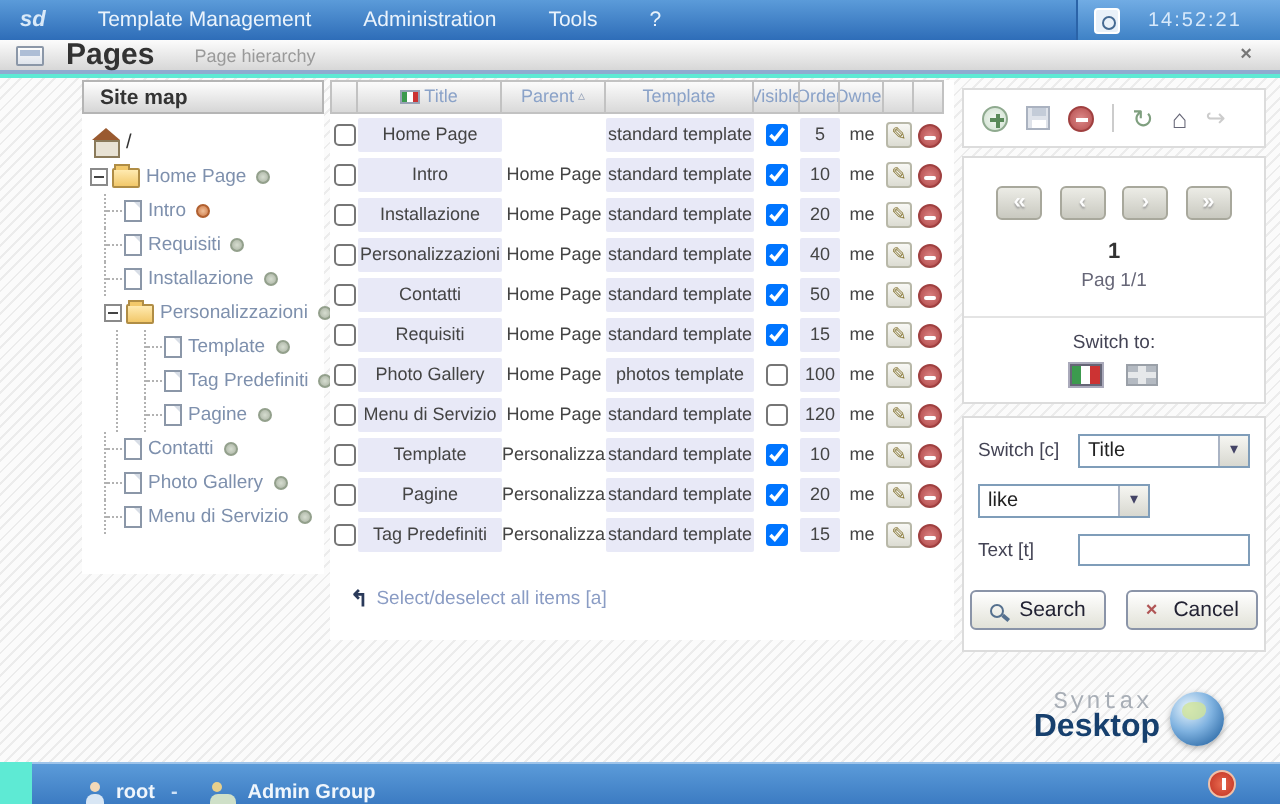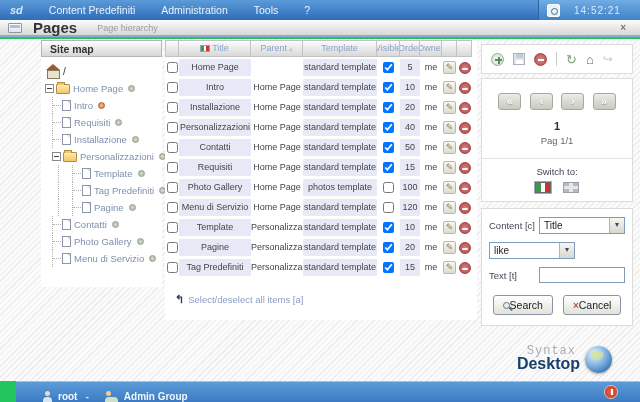--- a/index.html
+++ b/index.html
@@ -1,18 +1,18 @@
 <!DOCTYPE html>
 <html><head>
 <meta charset="utf-8">
 <style>
   *{box-sizing:border-box;margin:0;padding:0;}
   html,body{width:640px;height:402px;overflow:hidden;}
   body{font-family:"Liberation Sans",sans-serif;background:#fff;}
-  #app{position:relative;width:640px;height:402px;background:#22c55e;}
+  #app{position:relative;width:640px;height:402px;background:#5eead4;}
 
   
   .menubar{position:absolute;left:0;top:0;width:640px;height:20px;
     background:linear-gradient(#5b9bd9,#2e6db8);display:flex;align-items:center;}
   .logo{color:#d9e9f8;font-style:italic;font-weight:bold;font-size:11px;margin-left:10px;}
   .menu-item{color:#eaf3fc;font-size:10.5px;margin-left:26px;cursor:default;}
   .clockseg{position:absolute;right:0;top:0;width:102px;height:20px;
     background:linear-gradient(#71acе4,#3f82c6);background:linear-gradient(#71ace4,#3f82c6);
     border-left:1px solid #2a63a8;display:flex;align-items:center;}
   .clockicon{width:13px;height:13px;background:#e9f1f9;border:1px solid #fff;
@@ -133,21 +133,21 @@
   .frow{display:flex;align-items:center;margin-bottom:8px;}
   .flabel{flex:1;font-size:9.5px;color:#445;}
   .fakeselect{width:86px;height:17px;border:1px solid #7f9db9;background:#fff;
     font-size:10px;color:#222;padding:1px 16px 1px 4px;position:relative;line-height:13px;}
   .fakeselect::after{content:"▾";position:absolute;right:0;top:0;width:14px;height:15px;
     background:linear-gradient(#f6f6f2,#d8d8d0);border-left:1px solid #aab4c4;
     font-size:8px;color:#446;text-align:center;line-height:14px;}
   .ftext{width:86px;height:16px;border:1px solid #7f9db9;font-size:10px;padding:0 3px;
     font-family:"Liberation Sans",sans-serif;}
   .btnrow{display:flex;justify-content:center;gap:10px;margin-top:12px;}
-  .xpbtn{display:inline-flex;align-items:center;gap:0;border:1px solid #8a94a8;border-radius:3px;
+  .xpbtn{display:inline-flex;align-items:center;gap:8px;border:1px solid #8a94a8;border-radius:3px;
     background:linear-gradient(#ffffff,#e2e2d8);padding:3px 9px;font-size:10.5px;color:#223;cursor:default;}
   .mag{width:7px;height:7px;border:1.5px solid #55708e;border-radius:50%;position:relative;}
   .mag::after{content:"";position:absolute;left:5px;top:5px;width:4px;height:1.5px;
     background:#55708e;transform:rotate(40deg);}
   .cancelx{color:#b05555;font-weight:bold;font-size:10px;}
 
   
   .branding{position:absolute;right:36px;bottom:8px;text-align:right;}
   .brand-top{font-size:12px;color:#a8aeb6;letter-spacing:1px;margin-right:28px;font-family:Liberation Mono, monospace;}
   .brand-bottom{font-size:16px;font-weight:bold;color:#17406e;margin-top:-3px;margin-right:24px;}
@@ -177,21 +177,21 @@
   .cornerdot{position:absolute;right:5px;top:7px;width:8px;height:8px;border-radius:50%;
     background:radial-gradient(#f0b060,#d06820);}
 </style>
 </head>
 <body>
 
 <div id="app">
 
   <div class="menubar">
     <span class="logo">sd</span>
-    <span class="menu-item">Content Predefiniti</span>
+    <span class="menu-item">Template Management</span>
     <span class="menu-item">Administration</span>
     <span class="menu-item">Tools</span>
     <span class="menu-item">?</span>
     <div class="clockseg">
       <span class="clockicon"></span>
       <span class="clock">14:52:21</span>
     </div>
   </div>
 
   <div class="tabbar">
@@ -472,21 +472,21 @@
           <div class="switchlbl">Switch to:</div>
           <div class="flagrow">
             <span class="flag-it"></span>
             <span class="flag-uk"></span>
           </div>
         </div>
       </div>
 
       <div class="tbox formbox">
         <div class="frow">
-          <span class="flabel">Content [c]</span>
+          <span class="flabel">Switch [c]</span>
           <span class="fakeselect">Title</span>
         </div>
         <div class="frow">
           <span class="fakeselect">like</span>
         </div>
         <div class="frow">
           <span class="flabel">Text [t]</span>
           <input class="ftext" value="" style="">
         </div>
         <div class="btnrow">

